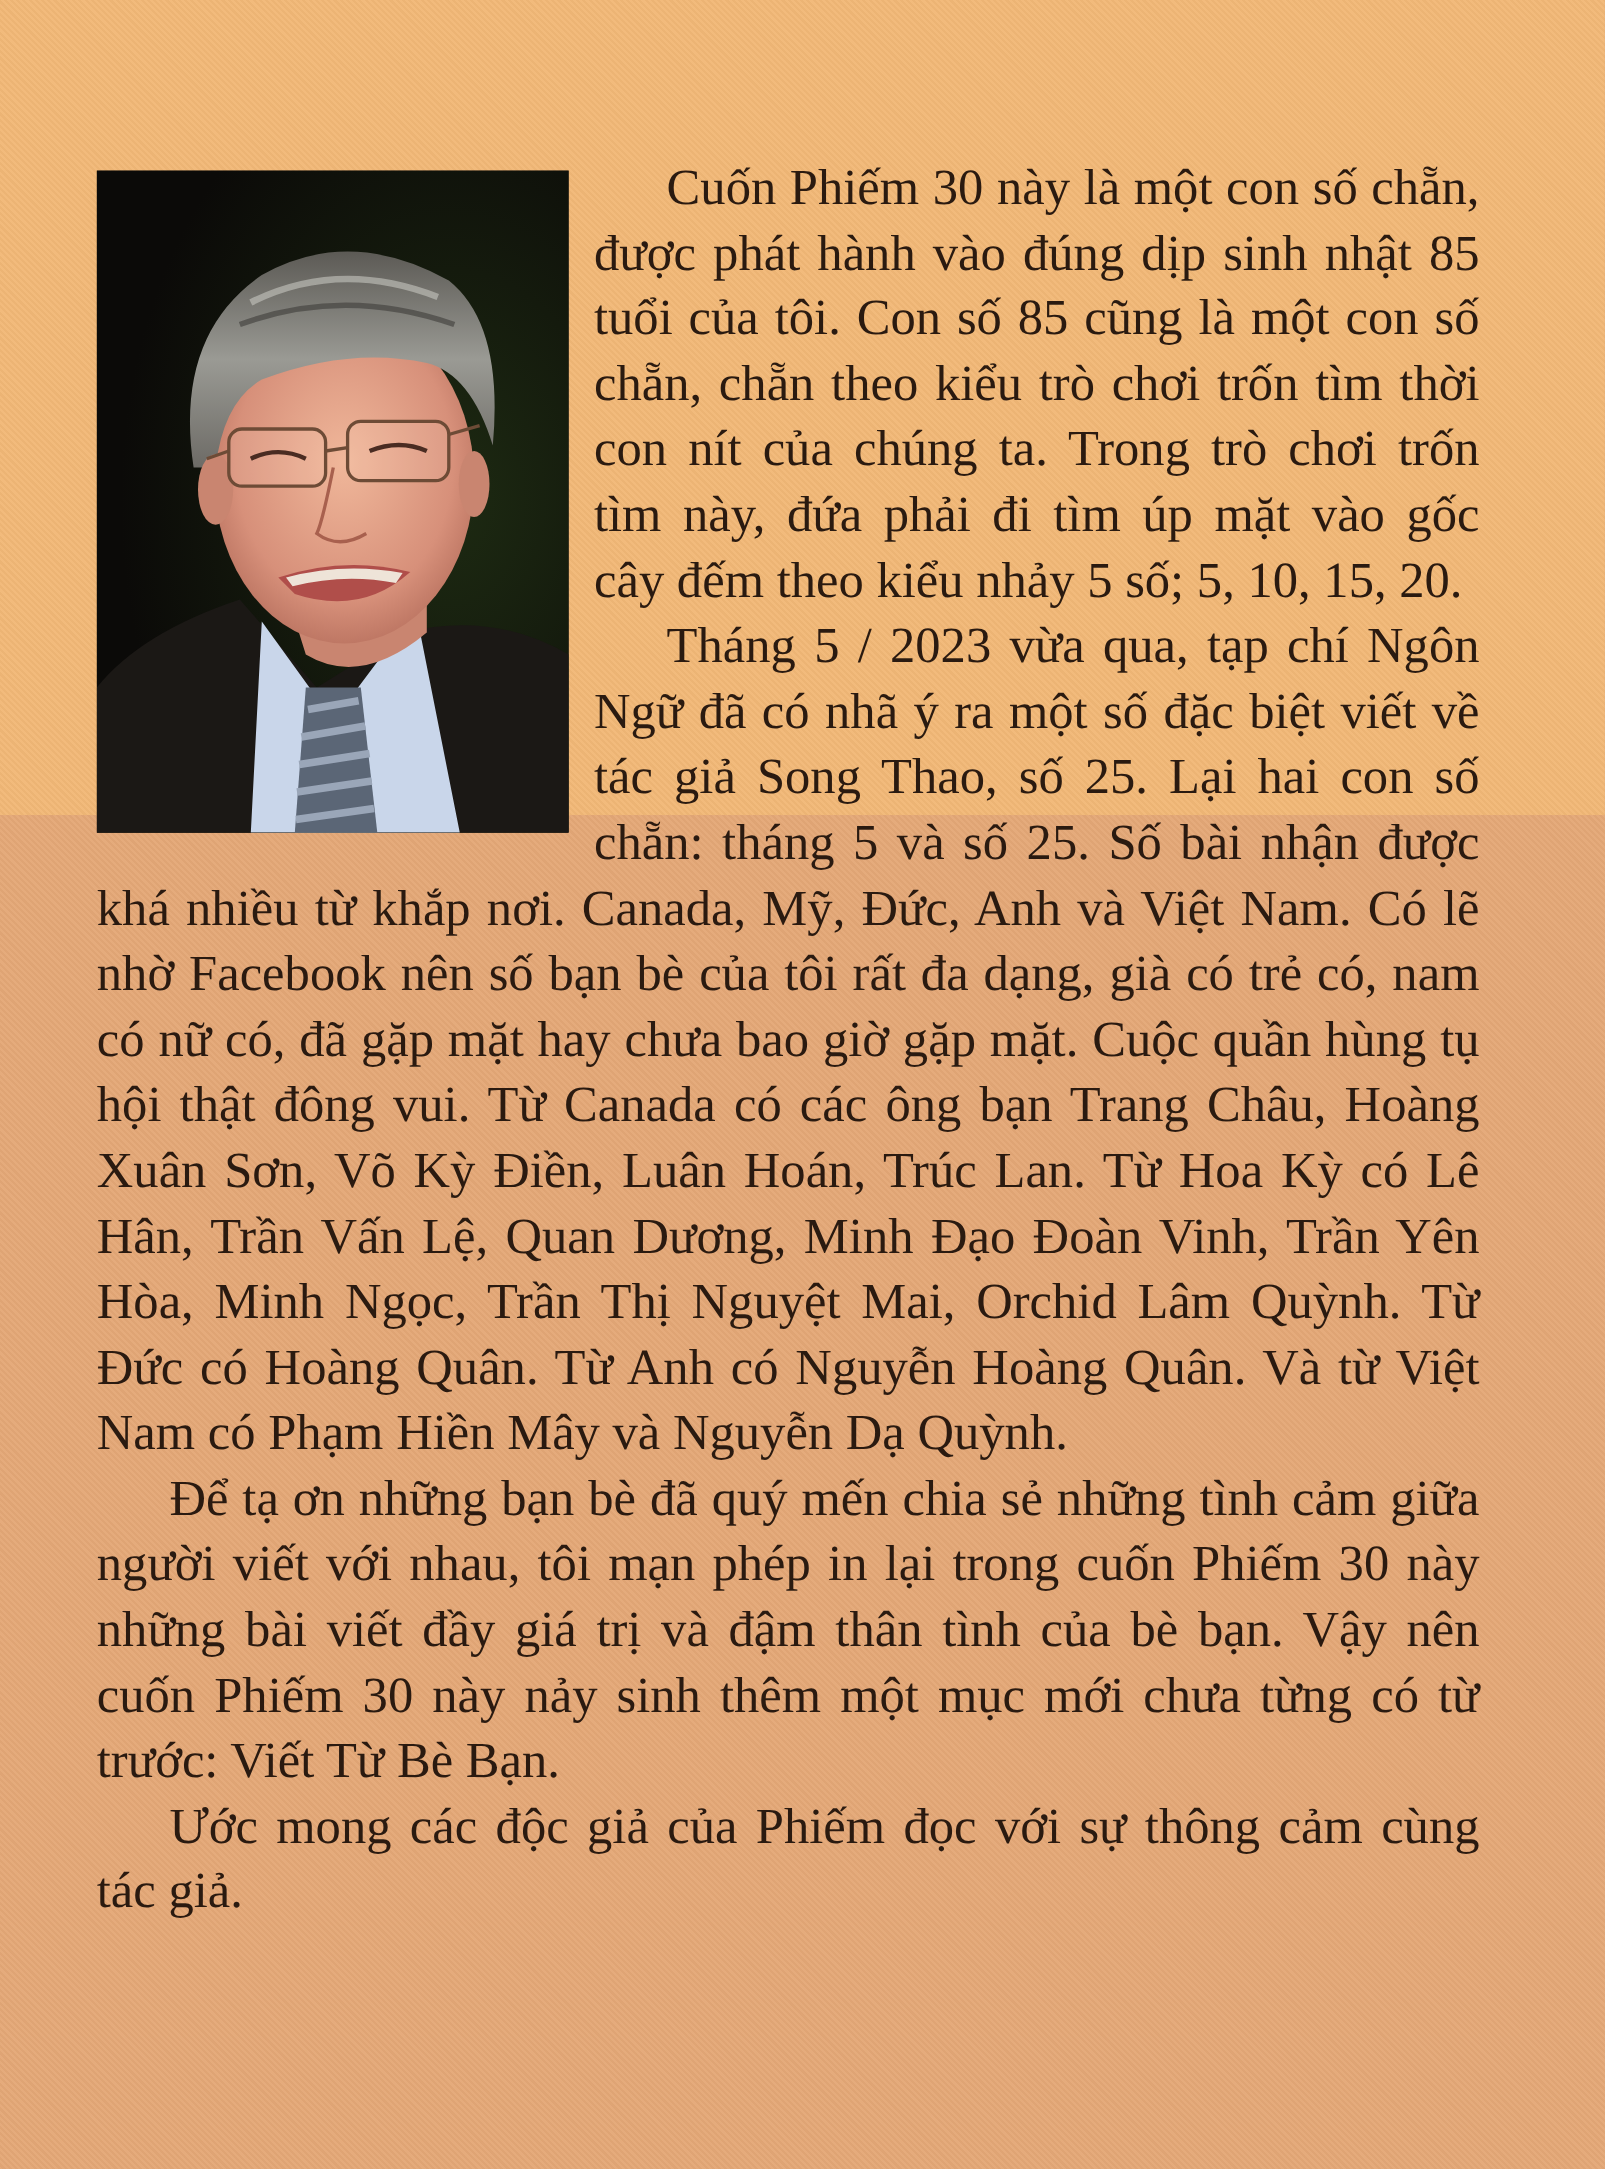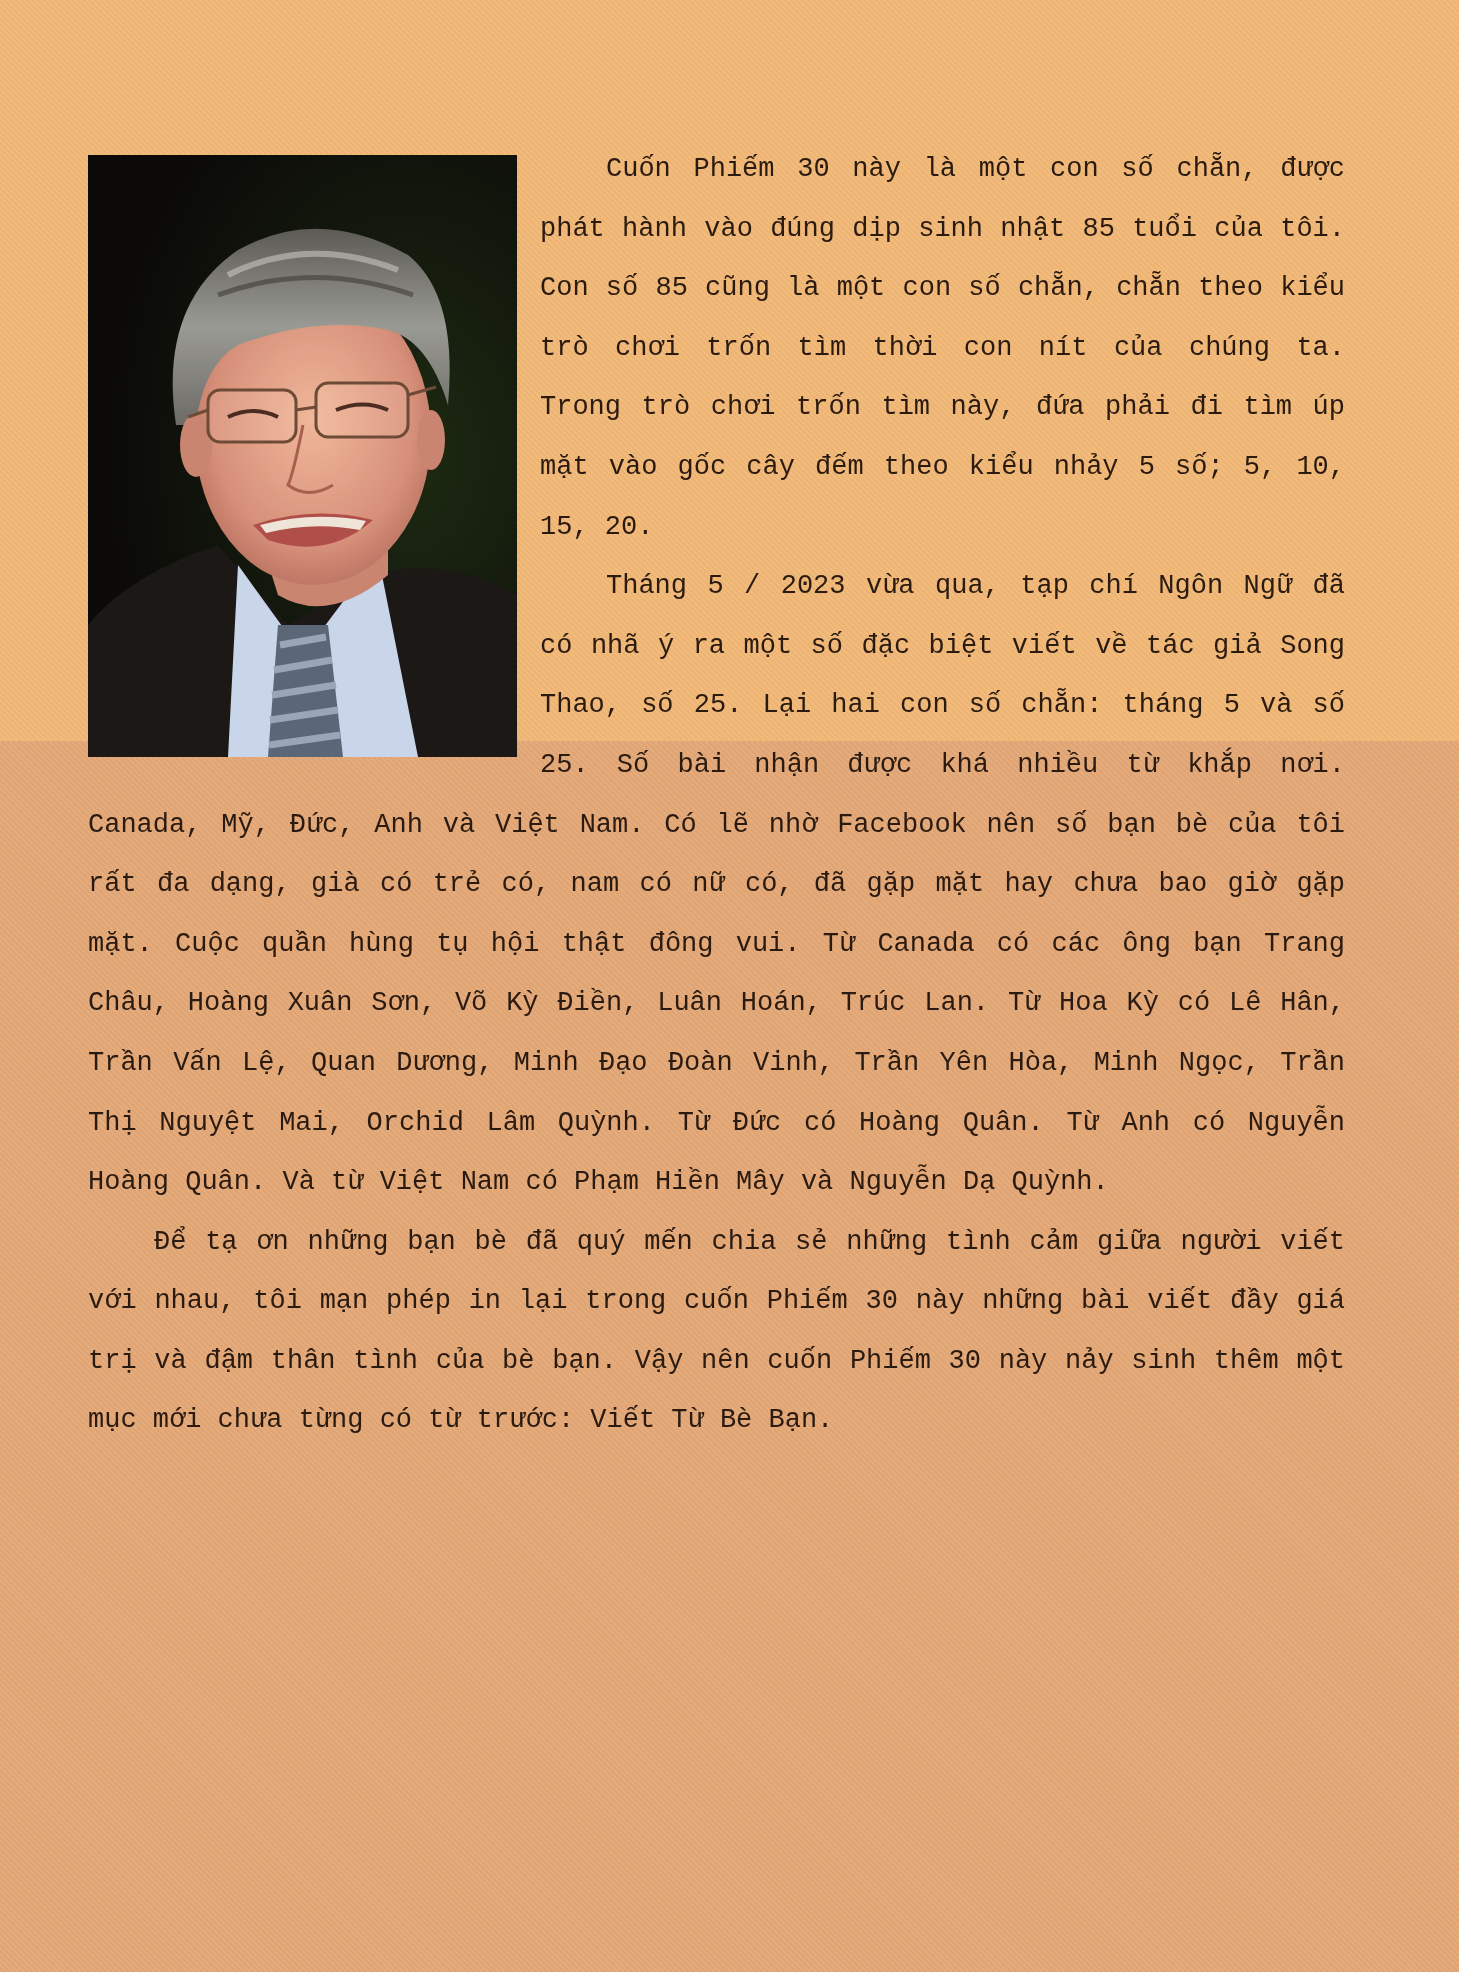--- a/index.html
+++ b/index.html
@@ -28,25 +28,24 @@
       position: absolute;
       left: 88px; top: 155px; width: 429px; height: 602px;
       background: #0e0c09;
       overflow: hidden;
     }
     .photo svg { display: block; width: 100%; height: 100%; }
 
     .content {
       position: absolute;
       left: 88px; top: 140px; width: 1257px;
-      font-size: 27px;
+      font-size: 46px;
       line-height: 59.6px;
       text-align: justify;
       text-align-last: left;
-      font-family: Liberation Mono, monospace;
     }
     .float-spacer {
       float: left;
       width: 452px;
       height: 625px;
     }
     .content p { margin: 0; text-indent: 66px; }
   </style>
 </head>
 <body>
@@ -104,13 +103,14 @@
     <path d="M165 370 Q225 350 285 365 Q240 405 180 385 Z" fill="#b04e4a"></path>
     <path d="M172 370 Q225 356 278 366 L272 375 Q225 366 178 378 Z" fill="#eee4d8"></path>
   </svg>
 </div>
 
 <div class="content">
   <div class="float-spacer"></div>
   <p>Cuốn Phiếm 30 này là một con số chẵn, được phát hành vào đúng dịp sinh nhật 85 tuổi của tôi. Con số 85 cũng là một con số chẵn, chẵn theo kiểu trò chơi trốn tìm thời con nít của chúng ta. Trong trò chơi trốn tìm này, đứa phải đi tìm úp mặt vào gốc cây đếm theo kiểu nhảy 5 số; 5, 10, 15, 20.</p>
   <p>Tháng 5 / 2023 vừa qua, tạp chí Ngôn Ngữ đã có nhã ý ra một số đặc biệt viết về tác giả Song Thao, số 25. Lại hai con số chẵn: tháng 5 và số 25. Số bài nhận được khá nhiều từ khắp nơi. Canada, Mỹ, Đức, Anh và Việt Nam. Có lẽ nhờ Facebook nên số bạn bè của tôi rất đa dạng, già có trẻ có, nam có nữ có, đã gặp mặt hay chưa bao giờ gặp mặt. Cuộc quần hùng tụ hội thật đông vui. Từ Canada có các ông bạn Trang Châu, Hoàng Xuân Sơn, Võ Kỳ Điền, Luân Hoán, Trúc Lan. Từ Hoa Kỳ có Lê Hân, Trần Vấn Lệ, Quan Dương, Minh Đạo Đoàn Vinh, Trần Yên Hòa, Minh Ngọc, Trần Thị Nguyệt Mai, Orchid Lâm Quỳnh. Từ Đức có Hoàng Quân. Từ Anh có Nguyễn Hoàng Quân. Và từ Việt Nam có Phạm Hiền Mây và Nguyễn Dạ Quỳnh.</p>
   <p>Để tạ ơn những bạn bè đã quý mến chia sẻ những tình cảm giữa người viết với nhau, tôi mạn phép in lại trong cuốn Phiếm 30 này những bài viết đầy giá trị và đậm thân tình của bè bạn. Vậy nên cuốn Phiếm 30 này nảy sinh thêm một mục mới chưa từng có từ trước: Viết Từ Bè Bạn.</p>
+  <p>Ước mong các độc giả của Phiếm đọc với sự thông cảm cùng tác giả.</p>
 </div>
 
 </body></html>

